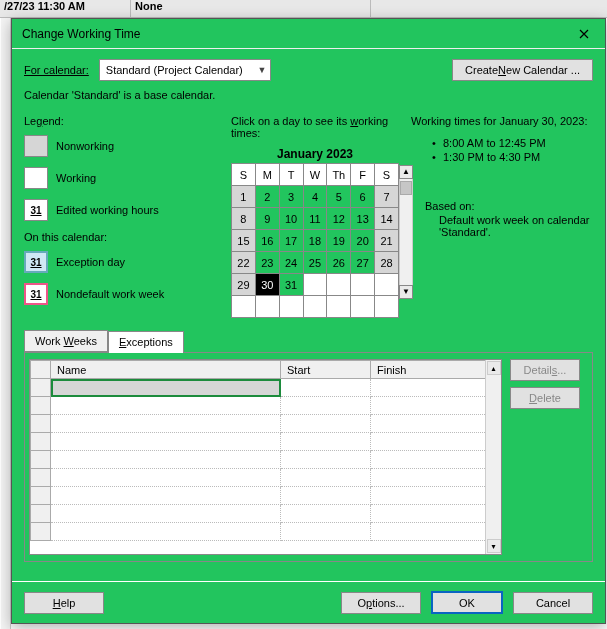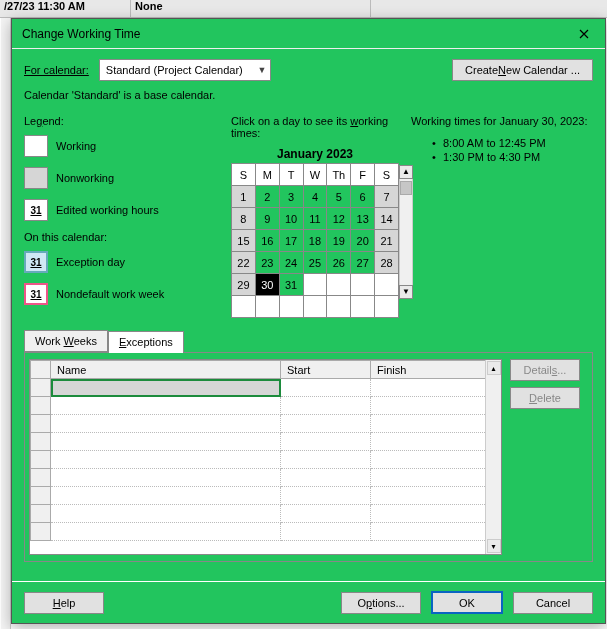--- a/index.html
+++ b/index.html
@@ -136,26 +136,26 @@
       </div>
     </div>
 
     <div class="baseline">Calendar 'Standard' is a base calendar.</div>
 
     <div class="midgrid">
 
       <div class="legend">
         <h4><span>Le</span><span class="u">g</span><span>end:</span></h4>
         <div class="leg-item">
+          <div class="swatch nonwork"></div>
+          <span>Nonworking</span>
+        </div>
+        <div class="leg-item">
           <div class="swatch"></div>
           <span>Working</span>
-        </div>
-        <div class="leg-item">
-          <div class="swatch nonwork"></div>
-          <span>Nonworking</span>
         </div>
         <div class="leg-item">
           <div class="swatch edited">31</div>
           <span>Edited working hours</span>
         </div>
         <div class="sub">On this calendar:</div>
         <div class="leg-item">
           <div class="swatch exday">31</div>
           <span>Exception day</span>
         </div>
@@ -246,20 +246,24 @@
           <div class="calnav navdn">▼</div>
         </div>
       </div>
 
       <div class="timescol">
         <div class="wtimes-h">Working times for January 30, 2023:</div>
         <ul class="bullets" id="wtimes-list">
             <li>8:00 AM to 12:45 PM</li>
             <li>1:30 PM to 4:30 PM</li>
           </ul>
+        <div class="based">
+          <div>Based on:</div>
+          <div class="indent">Default work week on calendar 'Standard'.</div>
+        </div>
       </div>
     </div>
 
     <div class="tabs">
       <div class="tab inactive"><span>Work </span><span class="u">W</span><span>eeks</span></div>
       <div class="tab"><span class="u">E</span><span>xceptions</span></div>
     </div>
     <div class="tabbody">
       <div class="gridouter">
         <table class="datagrid">

